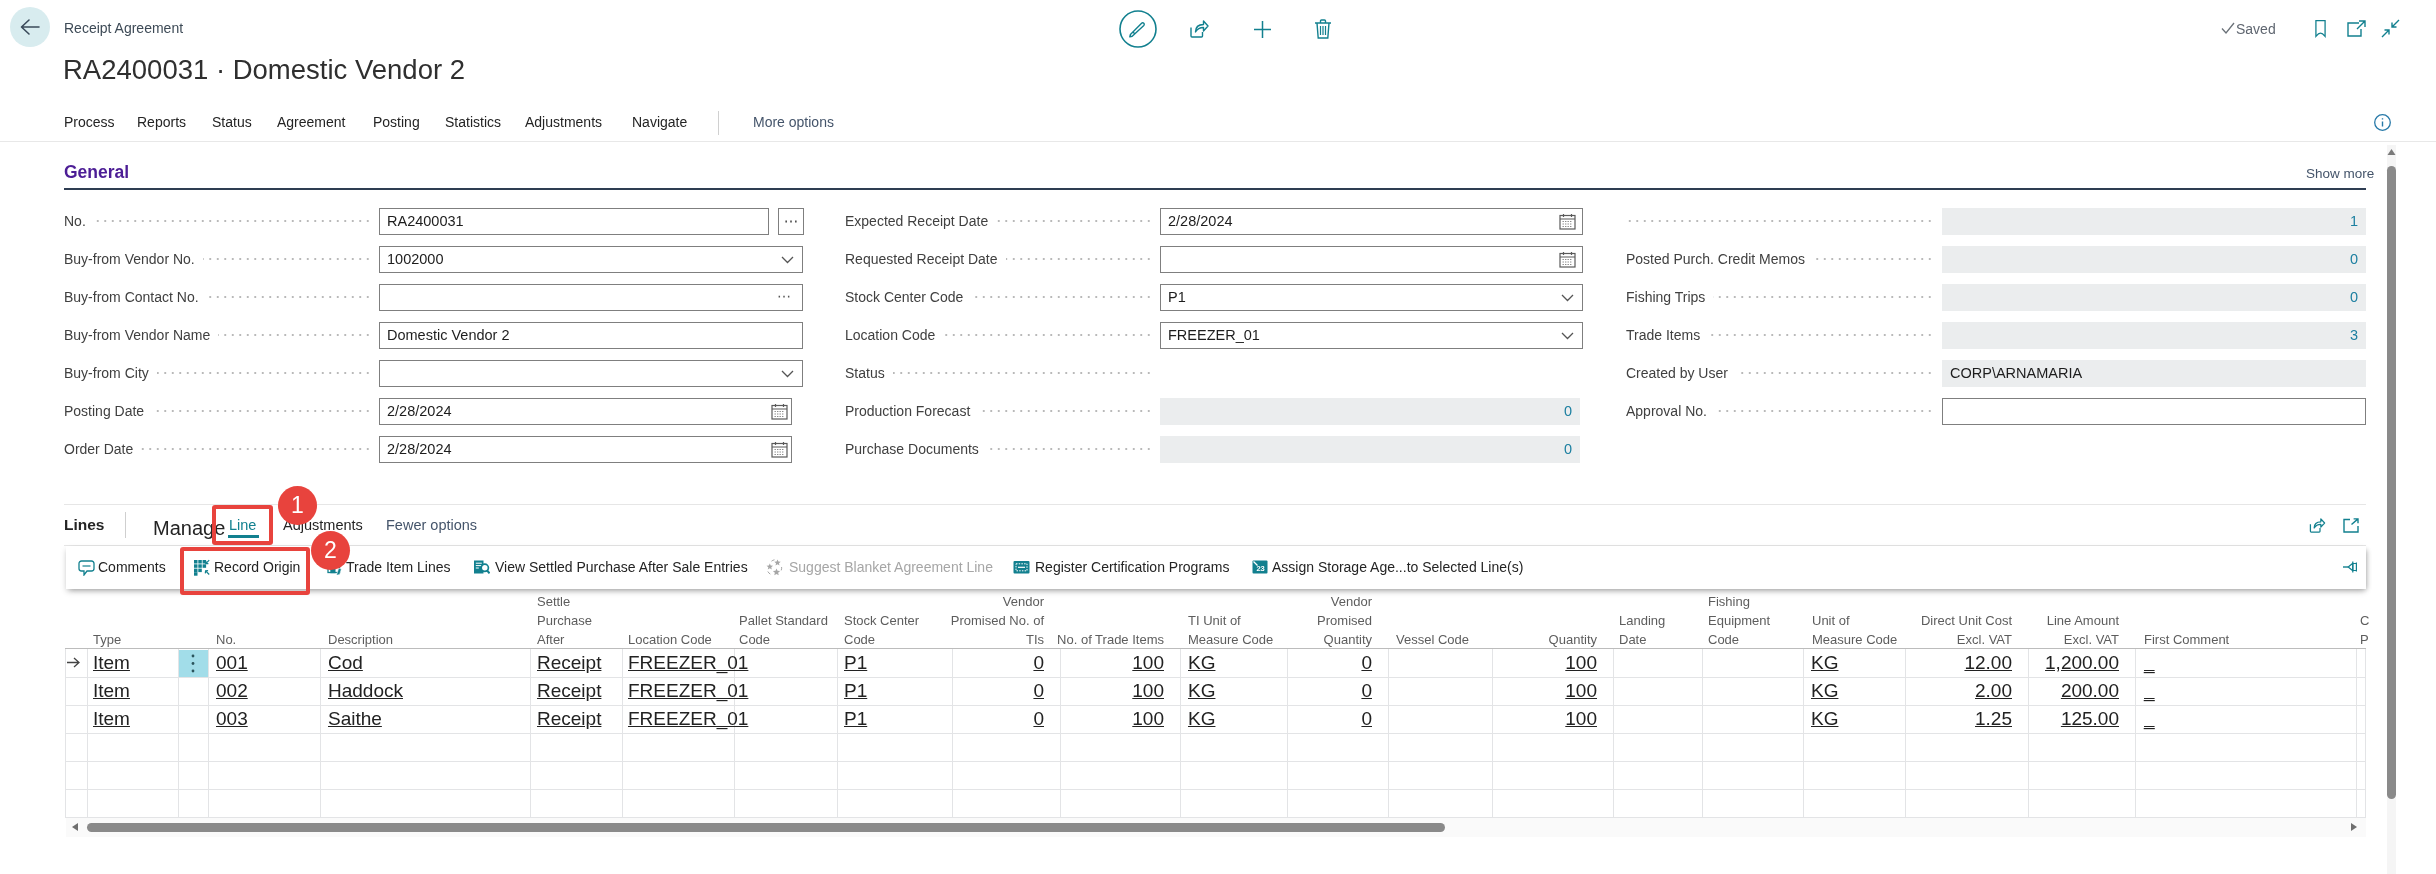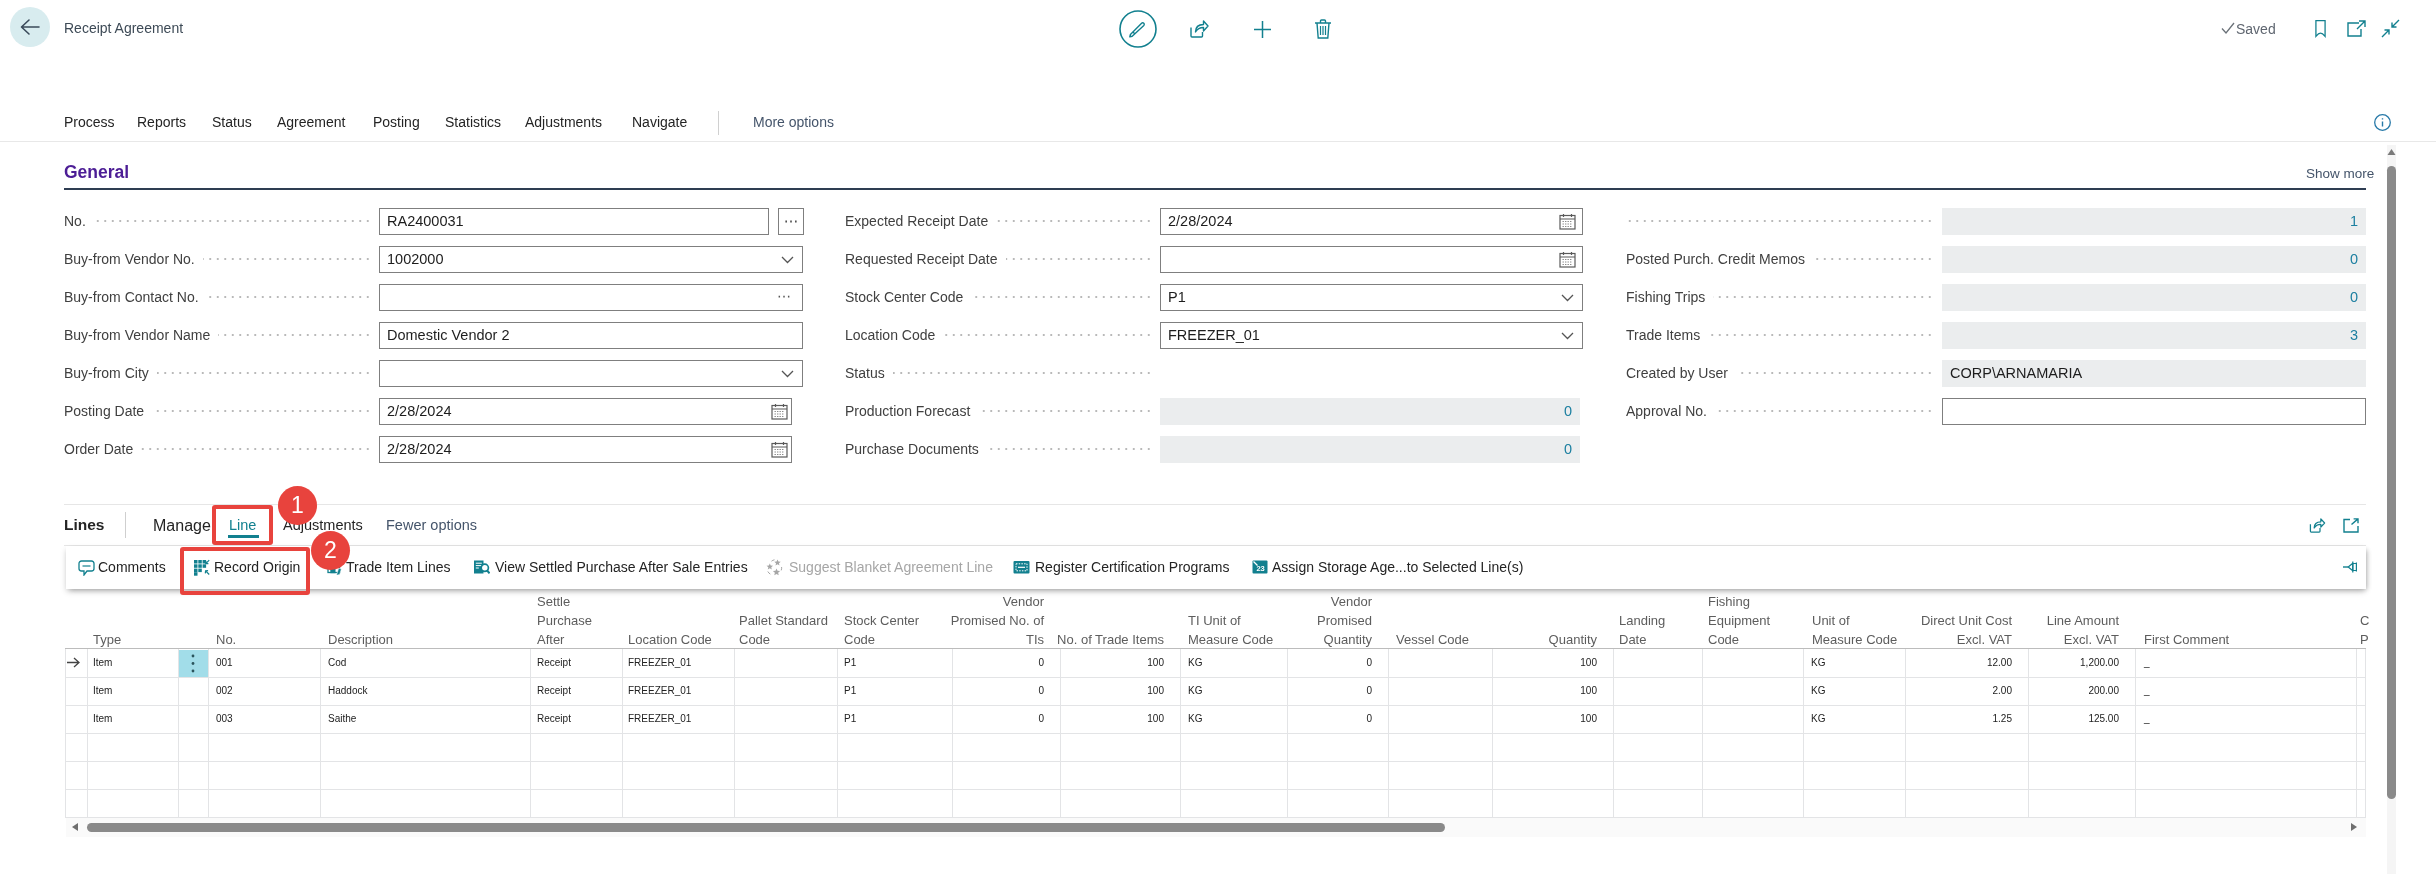--- a/index.html
+++ b/index.html
@@ -3,21 +3,21 @@
 <style>
 html,body{margin:0;padding:0;background:#fff;}
 #page{position:relative;width:2436px;height:874px;background:#fff;overflow:hidden;
   font-family:"Liberation Sans",sans-serif;-webkit-font-smoothing:antialiased;}
 .abs{position:absolute;}
 .lbl{position:absolute;height:26px;line-height:26px;font-size:14px;color:#404040;background:#fff;padding-right:8px;z-index:2;white-space:nowrap;}
 .lead{position:absolute;height:26px;z-index:1;background-image:radial-gradient(circle 1.1px at 3.75px 13px,#b9b9b9 98%,transparent);background-size:7.5px 26px;}
 .inp{position:absolute;height:25px;border:1px solid #7f7f7f;background:#fff;line-height:25px;font-size:14.5px;color:#1d1d1d;padding-left:7px;box-sizing:content-box;z-index:2;}
 .dis{position:absolute;height:27px;background:#ebedee;line-height:27px;font-size:14.5px;color:#1d1d1d;padding-left:8px;z-index:2;}
 .hcell{position:absolute;font-size:13px;line-height:19px;color:#5d5d5d;white-space:nowrap;}
-.tcell{position:absolute;height:28px;line-height:28px;font-size:10px;color:#222222;white-space:nowrap;}
+.tcell{position:absolute;height:28px;line-height:28px;font-size:19px;color:#222222;white-space:nowrap;text-decoration:underline;}
 .vline{position:absolute;width:1px;background:#e3e4e6;}
 .hline{position:absolute;height:1px;background:#e3e4e6;}
 .ticon{position:absolute;z-index:3;}
 .titem{position:absolute;height:43px;line-height:43px;font-size:14px;color:#242424;white-space:nowrap;z-index:3;}
 .redbox{position:absolute;border:4px solid #e8433d;border-radius:3px;z-index:6;}
 .redcirc{position:absolute;width:39px;height:39px;border-radius:50%;background:#e8433d;color:#fff;
   font-size:23px;line-height:39px;text-align:center;z-index:7;font-weight:400;}
 </style></head><body>
 <div id="page">
 
@@ -48,20 +48,21 @@
 <svg class="abs" style="left:2315px;top:19px" width="11" height="19" viewBox="0 0 12 19">
       <path d="M1 1 h10 v17 c-2.2-2.6-3.2-3.4-5-3.4 s-2.8.8-5 3.4 Z" stroke="#12808f" stroke-width="1.4" fill="none"></path>
     </svg>
 <svg class="abs" style="left:2347px;top:20px" width="19" height="17" viewBox="0 0 19 17">
       <path d="M12 3 H1 V16 H14 V9" stroke="#12808f" stroke-width="1.4" fill="none"></path>
       <path d="M12 1 h6 v6 M18 1 l-8 8" stroke="#12808f" stroke-width="1.4" fill="none"></path>
     </svg>
 <svg class="abs" style="left:2380px;top:18px" width="21" height="21" viewBox="0 0 21 21">
       <path d="M19 2 l-7 7 M12 4.5 V9 H16.5 M2 19 l7-7 M9 16.5 V12 H4.5" stroke="#12808f" stroke-width="1.4" fill="none"></path>
     </svg>
+<div class="abs" style="left:63px;top:54px;font-size:27.5px;color:#2f2f2f;">RA2400031 · Domestic Vendor 2</div>
 <div class="abs" style="left:64px;top:114px;font-size:14px;color:#242424;">Process</div>
 <div class="abs" style="left:137px;top:114px;font-size:14px;color:#242424;">Reports</div>
 <div class="abs" style="left:212px;top:114px;font-size:14px;color:#242424;">Status</div>
 <div class="abs" style="left:277px;top:114px;font-size:14px;color:#242424;">Agreement</div>
 <div class="abs" style="left:373px;top:114px;font-size:14px;color:#242424;">Posting</div>
 <div class="abs" style="left:445px;top:114px;font-size:14px;color:#242424;">Statistics</div>
 <div class="abs" style="left:525px;top:114px;font-size:14px;color:#242424;">Adjustments</div>
 <div class="abs" style="left:632px;top:114px;font-size:14px;color:#242424;">Navigate</div>
 <div class="abs" style="left:718px;top:111px;width:1px;height:24px;background:#d0d0d0;"></div>
 <div class="abs" style="left:753px;top:114px;font-size:14px;color:#44546a;">More options</div>
@@ -162,21 +163,21 @@
 <div class="dis" style="left:1942px;top:322px;width:416px;padding-left:0;padding-right:8px;text-align:right;color:#1b7fa0;">3</div>
 <div class="lead" style="left:1626px;top:360px;width:310px;"></div>
 <div class="lbl" style="left:1626px;top:360px;">Created by User</div>
 <div class="dis" style="left:1942px;top:360px;width:416px;">CORP\ARNAMARIA</div>
 <div class="lead" style="left:1626px;top:398px;width:310px;"></div>
 <div class="lbl" style="left:1626px;top:398px;">Approval No.</div>
 <div class="inp" style="left:1942px;top:398px;width:415px;"></div>
 <div class="hline" style="left:64px;top:504px;width:2302px;background:#e6e6e6;"></div>
 <div class="abs" style="left:64px;top:516px;font-size:15.5px;font-weight:700;color:#242424;">Lines</div>
 <div class="abs" style="left:125px;top:512px;width:1px;height:26px;background:#cfcfcf;"></div>
-<div class="abs" style="left:153px;top:517px;font-size:16px;color:#242424;">Manage</div>
+<div class="abs" style="left:153px;top:517px;font-size:20px;color:#242424;">Manage</div>
 <div class="abs" style="left:229px;top:517px;font-size:14.5px;color:#12808f;">Line</div>
 <div class="abs" style="left:228px;top:535px;width:31px;height:3px;background:#12808f;"></div>
 <div class="abs" style="left:283px;top:517px;font-size:14.5px;color:#242424;">Adjustments</div>
 <div class="abs" style="left:386px;top:517px;font-size:14.5px;color:#44546a;">Fewer options</div>
 <svg class="ticon" style="left:2309px;top:518px" width="17" height="15" viewBox="0 0 19 18">
       <path d="M1 7.5 V16 a1 1 0 0 0 1 1 H11.5 a1 1 0 0 0 1-1 V12" stroke="#12808f" stroke-width="1.5" fill="none"></path>
       <path d="M5.5 12 C5.5 6.5 9.5 4.5 13.5 4.5 L13.5 1 L18 6 L13.5 11 L13.5 7.5 C10 7.5 7.5 8.5 5.5 12 Z" stroke="#12808f" stroke-width="1.5" fill="none" stroke-linejoin="round"></path>
     </svg>
 <svg class="ticon" style="left:2343px;top:518px" width="16" height="15" viewBox="0 0 16 15">
       <path d="M7 1.5 H1 V14 H15 V8" stroke="#12808f" stroke-width="1.4" fill="none"></path>

